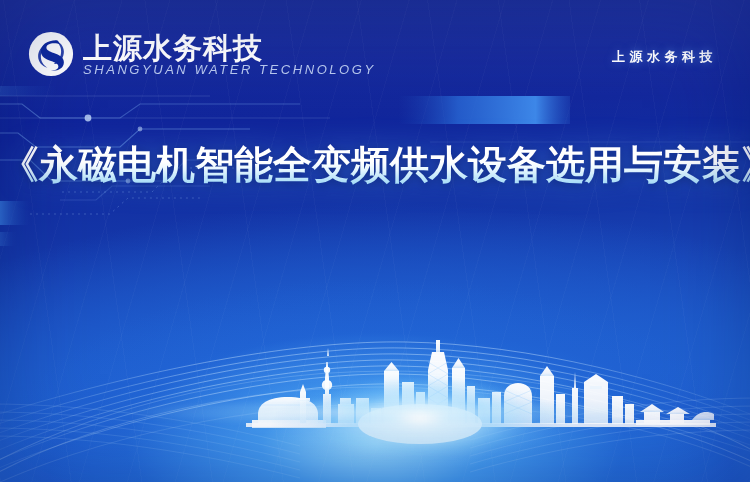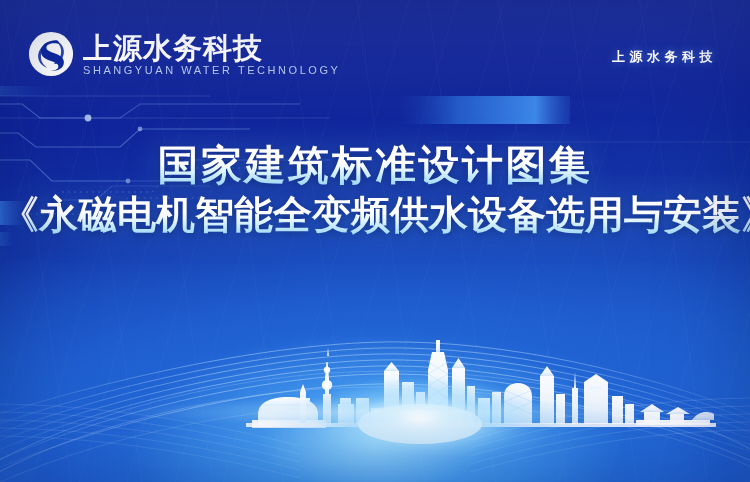--- a/index.html
+++ b/index.html
@@ -50,23 +50,24 @@
   .header{position:absolute;left:0;top:0;width:750px;height:96px;}
   .logo{position:absolute;left:28px;top:31px;display:flex;align-items:center;}
   .logo-mark{width:46px;height:46px;flex:0 0 auto;}
   .logo-txt{margin-left:9px;display:flex;flex-direction:column;justify-content:center;}
   .logo-cn{
     font-size:29px;line-height:31px;font-weight:700;color:#ffffff;
     letter-spacing:1px;white-space:nowrap;
     font-family:"DejaVu Sans","Liberation Sans",sans-serif;
   }
   .logo-en{
-    font-size:11px;line-height:10px;color:#b9c9ef;letter-spacing:2.55px;
+    font-size:13px;line-height:10px;color:#b9c9ef;letter-spacing:2.55px;
     white-space:nowrap;margin-top:1px;
     font-family:"Liberation Sans",sans-serif;
+    font-style:italic;
   }
   .tagline{
     position:absolute;right:33px;top:48px;
     font-size:13px;font-weight:700;color:#ffffff;letter-spacing:4.5px;
     white-space:nowrap;
     font-family:"DejaVu Sans","Liberation Sans",sans-serif;
     text-shadow:0 0 8px rgba(120,190,255,.5);
   }
 
   
@@ -305,18 +306,17 @@
       <div class="logo-txt">
         <div class="logo-cn">上源水务科技</div>
         <div class="logo-en">SHANGYUAN WATER TECHNOLOGY</div>
       </div>
     </div>
 
     <div class="tagline">上源水务科技</div>
   </div>
 
   <div class="title-wrap">
-    <div class="tline tline1">国家建筑标准设计图集</div>
     <div class="tline tline2">《永磁电机智能全变频供水设备选用与安装》</div>
   </div>
 
   <div class="vignette"></div>
 </div>
 
 </body></html>

